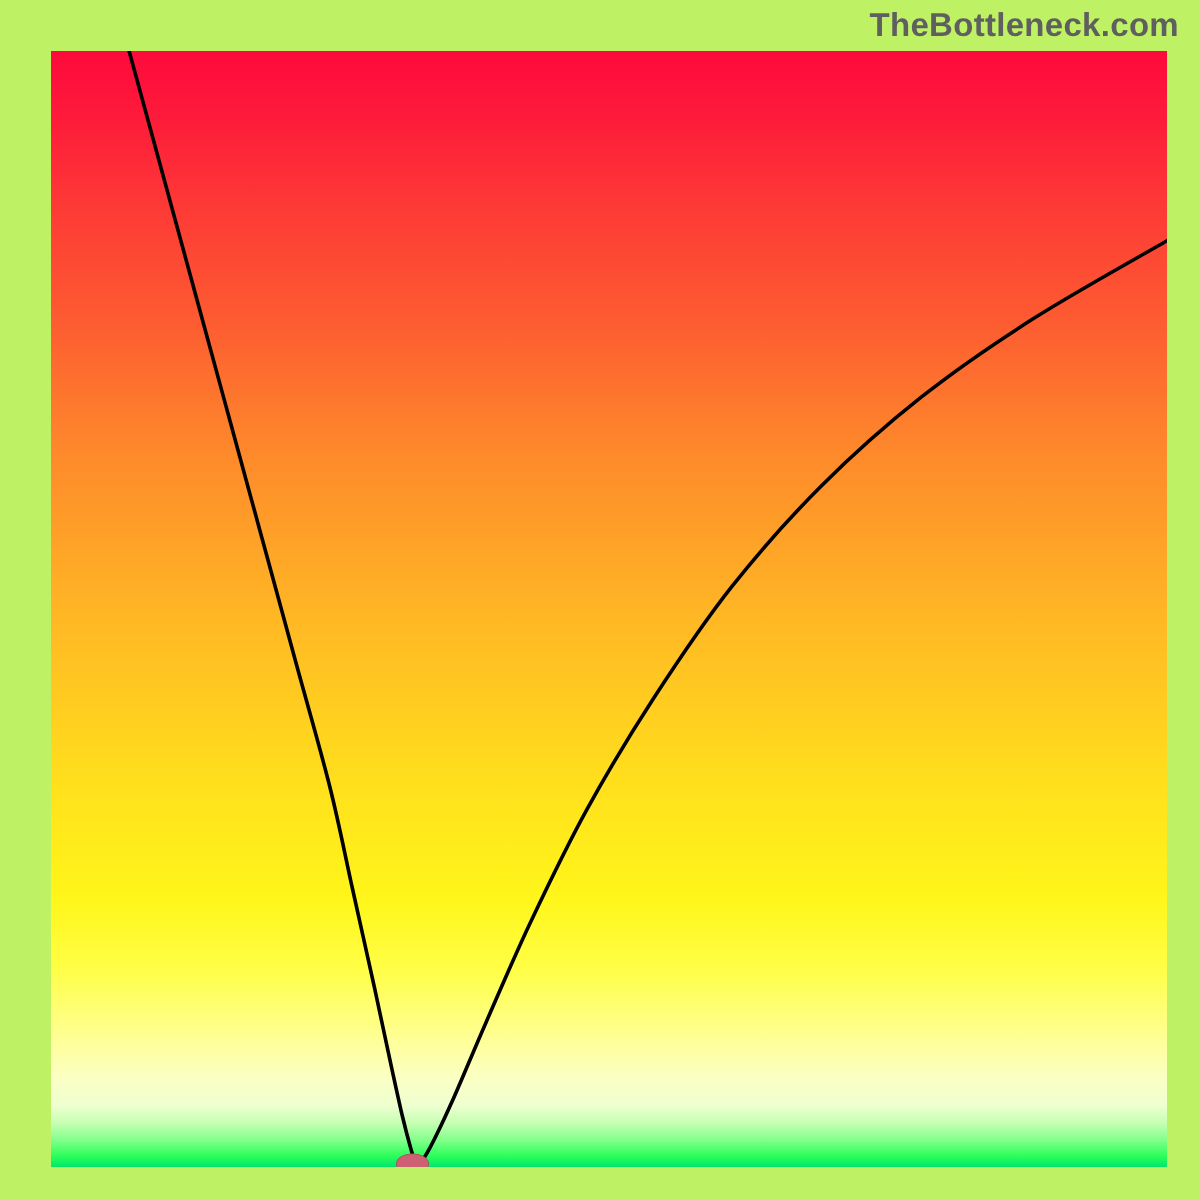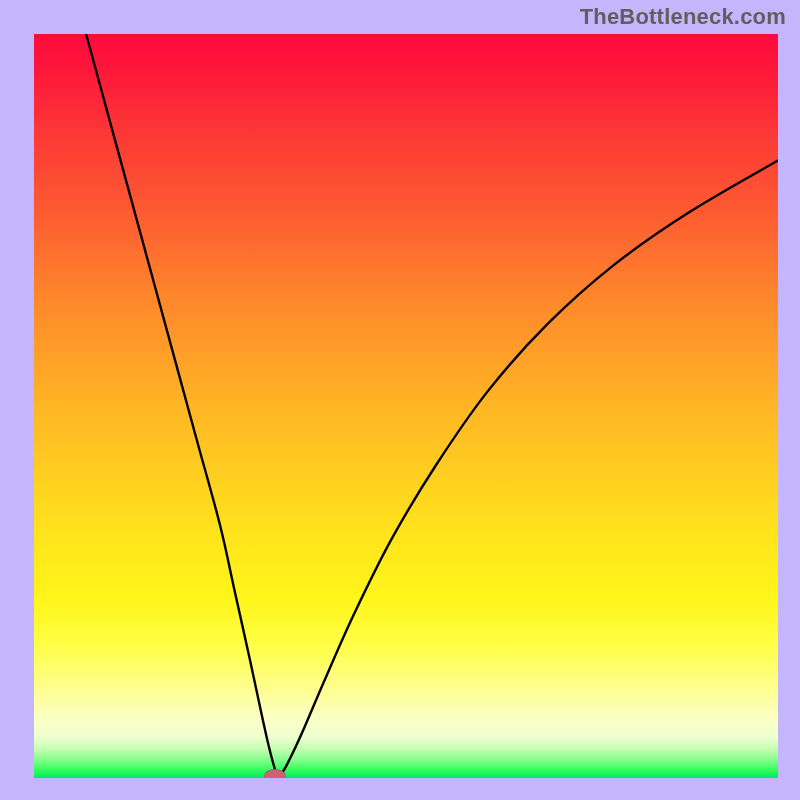--- a/index.html
+++ b/index.html
@@ -7,21 +7,21 @@
     padding: 0;
     width: 800px;
     height: 800px;
     background: #000;
     font-family: Arial, Helvetica, sans-serif;
   }
   .frame {
     position: relative;
     width: 800px;
     height: 800px;
-    background: #c4b5fd;
+    background: #bef264;
   }
   .attribution {
     position: absolute;
     top: 4px;
     right: 14px;
     color: #5f5f5f;
     font-size: 22px;
     font-weight: 600;
     letter-spacing: 0.2px;
     z-index: 5;

